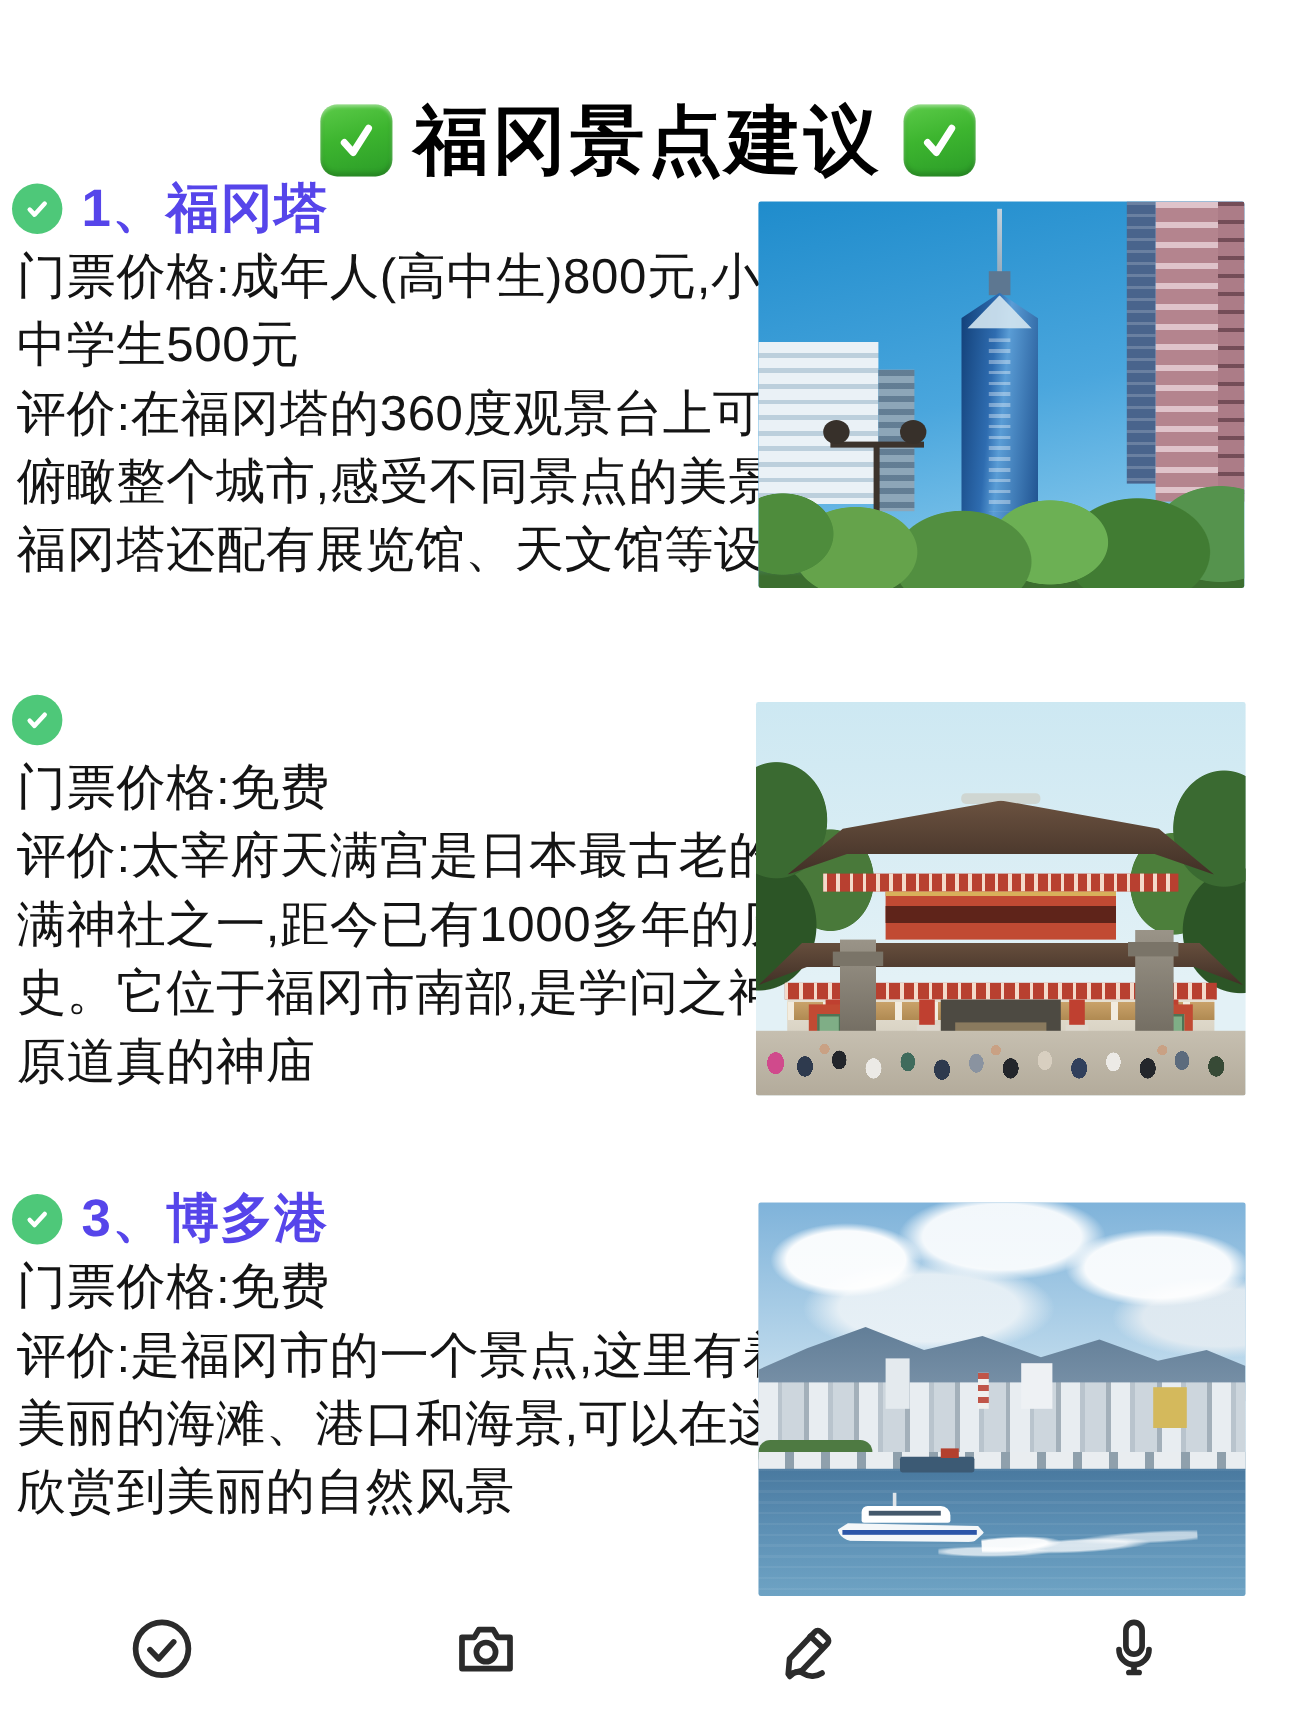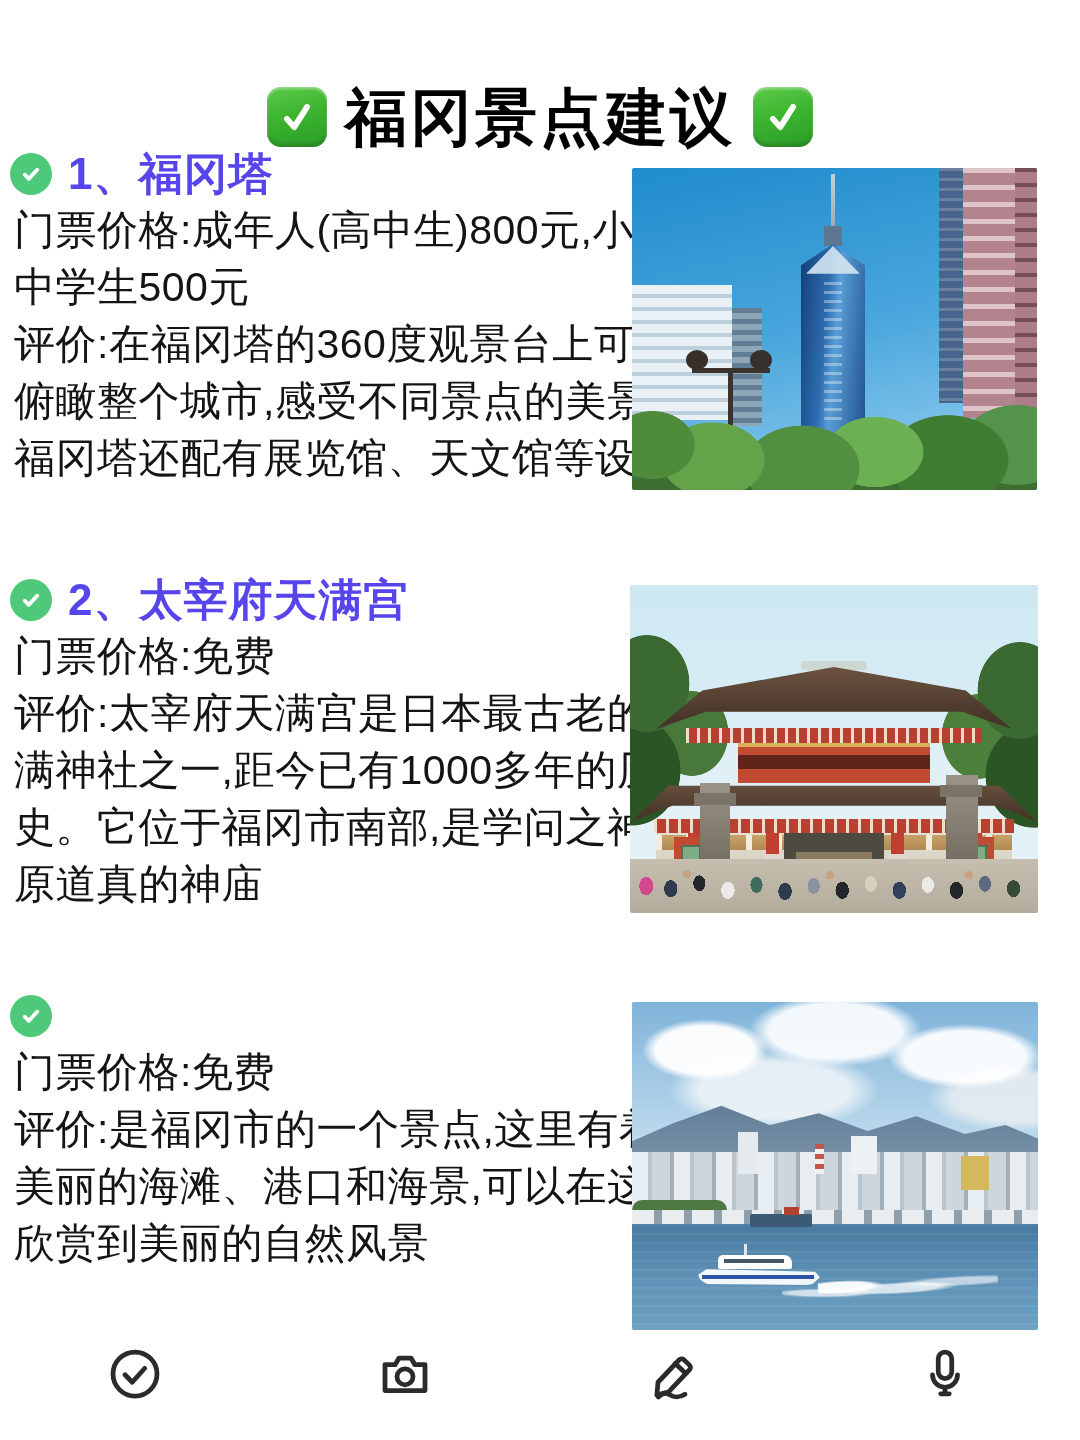--- a/index.html
+++ b/index.html
@@ -219,21 +219,20 @@
   </section>
 
   
   <section>
     <div class="sec-head h2p">
       <span class="check-circle">
         <svg viewBox="0 0 24 24">
             <path d="M7 12.5l3.2 3.4 6.8-7.4" fill="none" stroke="#fff" stroke-width="3" stroke-linecap="round" stroke-linejoin="round"></path>
           </svg>
       </span>
-      <h2>2、太宰府天满宫</h2>
     </div>
     <p class="sec-body b2p">门票价格:免费
 评价:太宰府天满宫是日本最古老的天
 满神社之一,距今已有1000多年的历
 史。它位于福冈市南部,是学问之神菅
 原道真的神庙</p>
     <div class="photo photo2">
       <div class="p2-tree-l"></div>
       <div class="p2-tree-r"></div>
       <div class="p2-ridge"></div>
@@ -261,20 +260,21 @@
   </section>
 
   
   <section>
     <div class="sec-head h3p">
       <span class="check-circle">
         <svg viewBox="0 0 24 24">
             <path d="M7 12.5l3.2 3.4 6.8-7.4" fill="none" stroke="#fff" stroke-width="3" stroke-linecap="round" stroke-linejoin="round"></path>
           </svg>
       </span>
+      <h2>3、博多港</h2>
     </div>
     <p class="sec-body b3p">门票价格:免费
 评价:是福冈市的一个景点,这里有着
 美丽的海滩、港口和海景,可以在这里
 欣赏到美丽的自然风景</p>
     <div class="photo photo3">
       <div class="p3-sky"></div>
       <div class="p3-mtn"></div>
       <div class="p3-city">
         <div class="p3-t1"></div>

